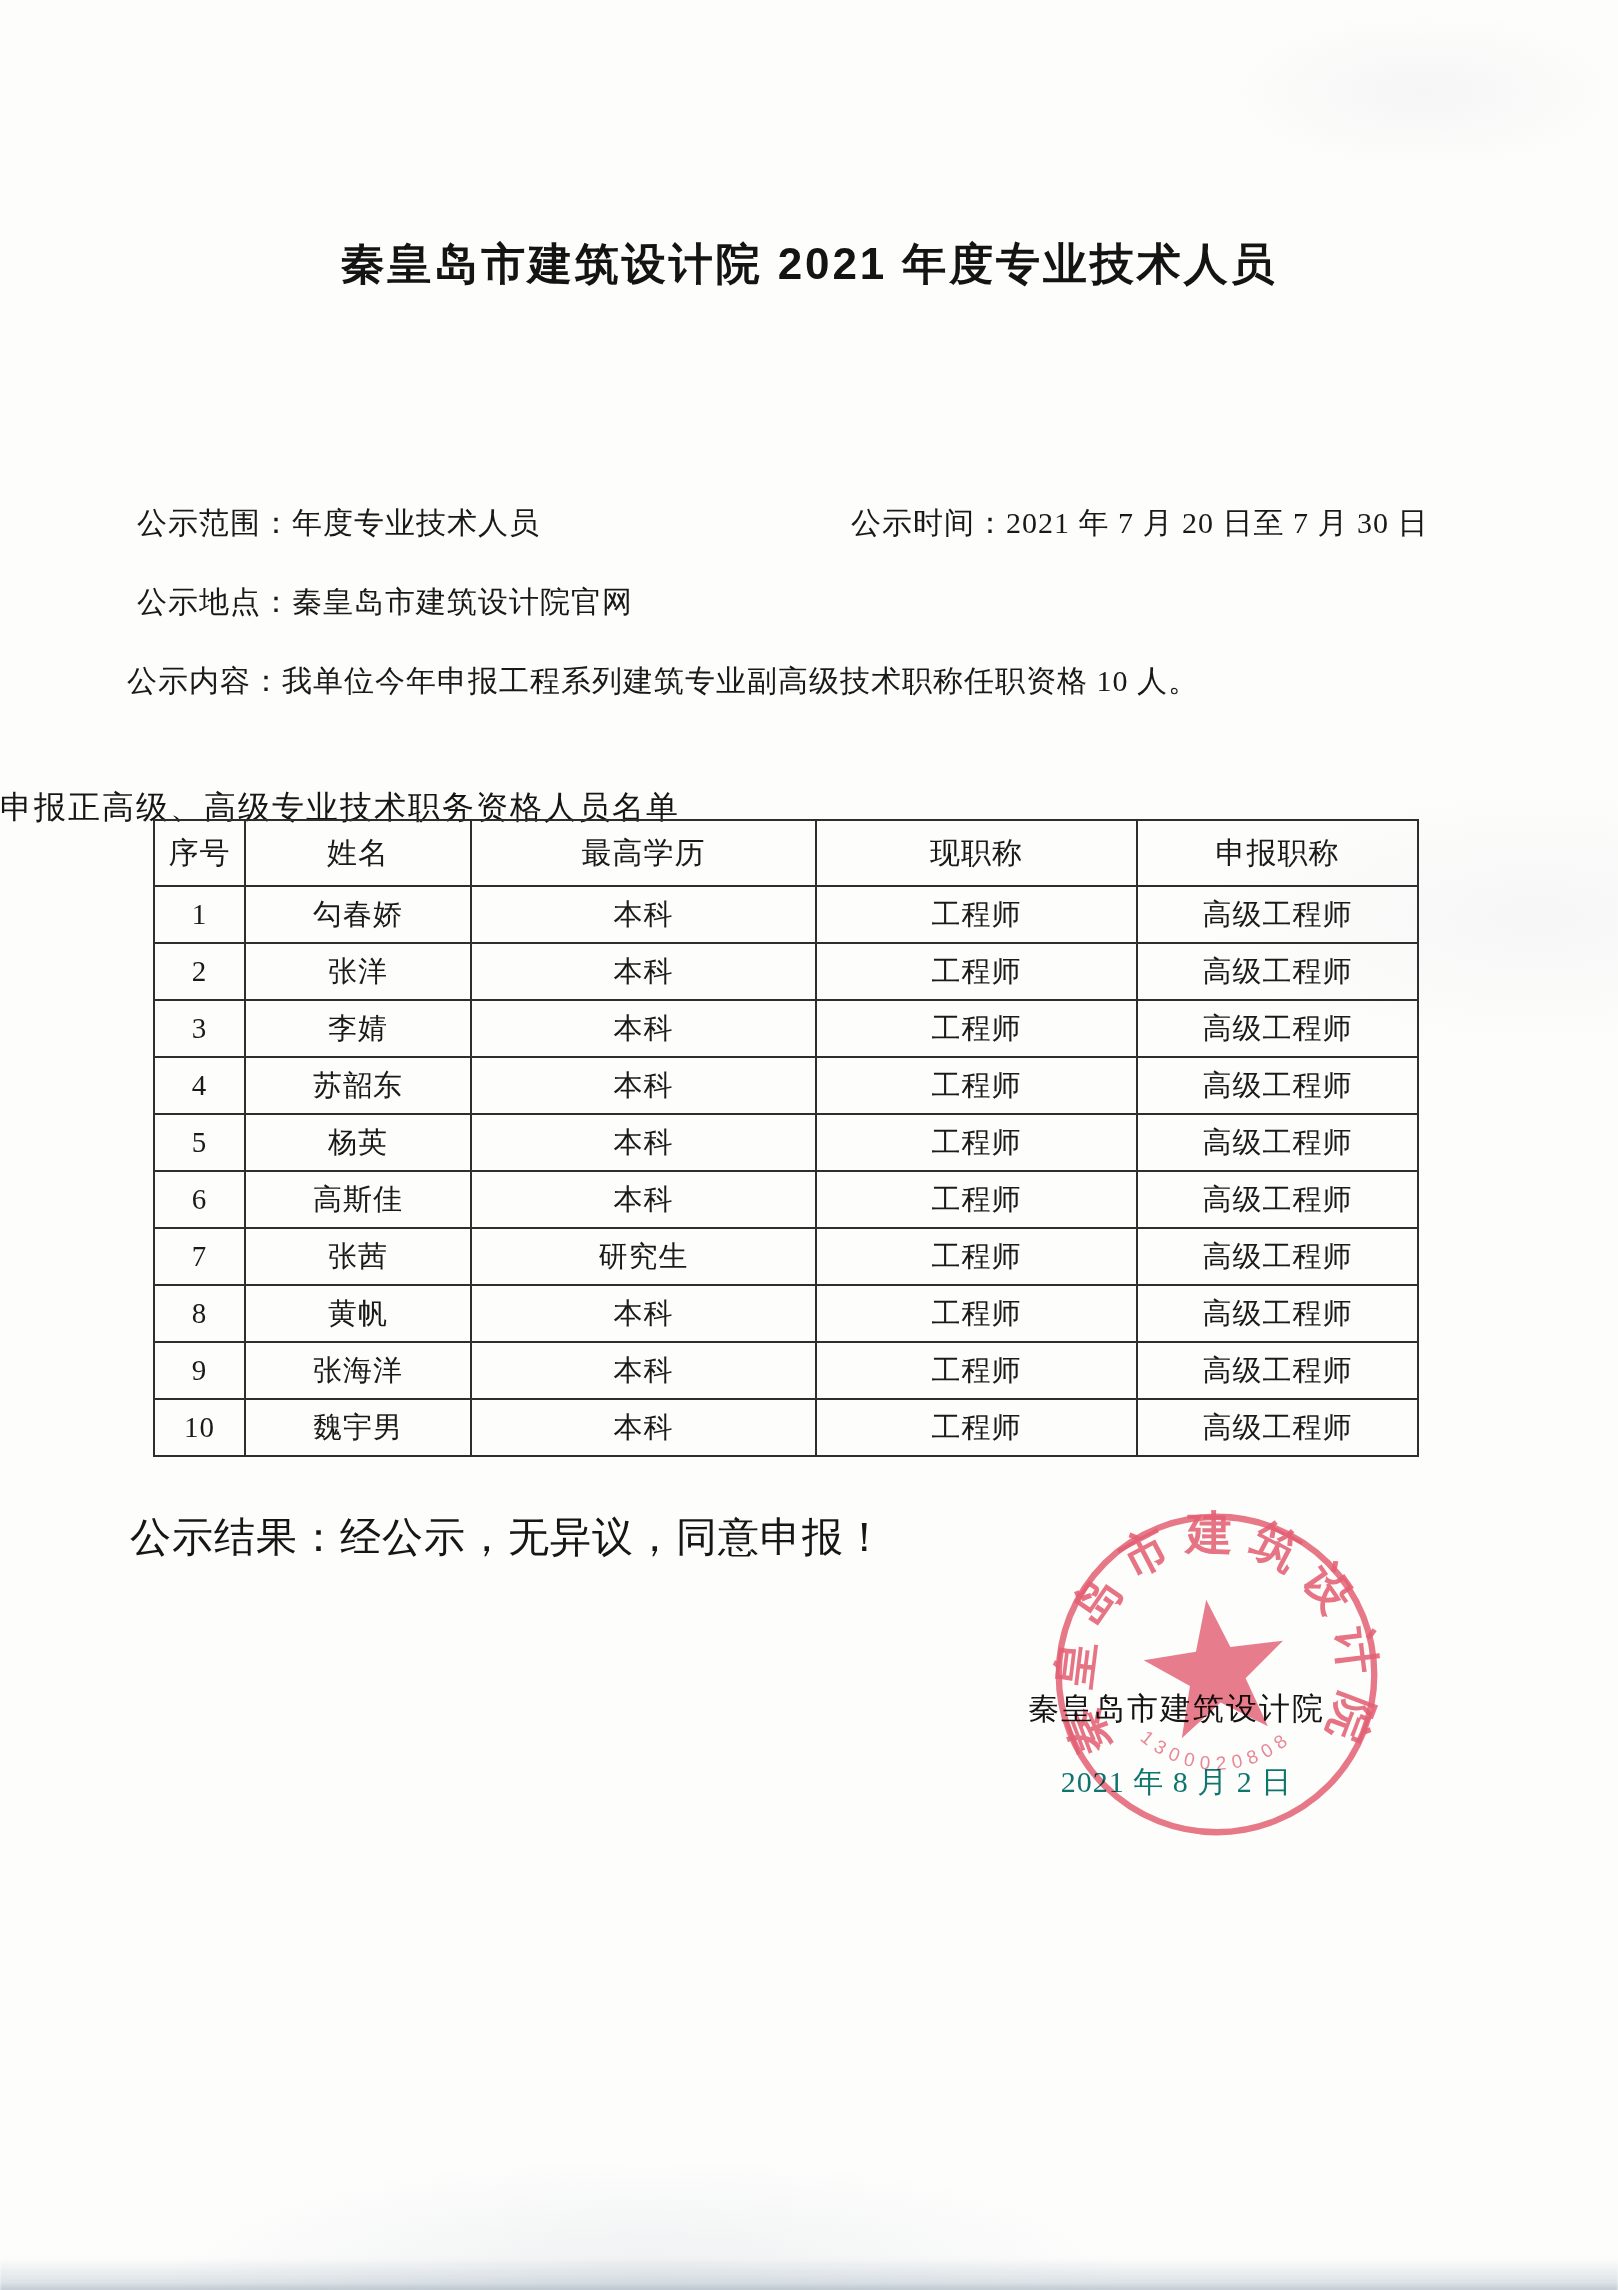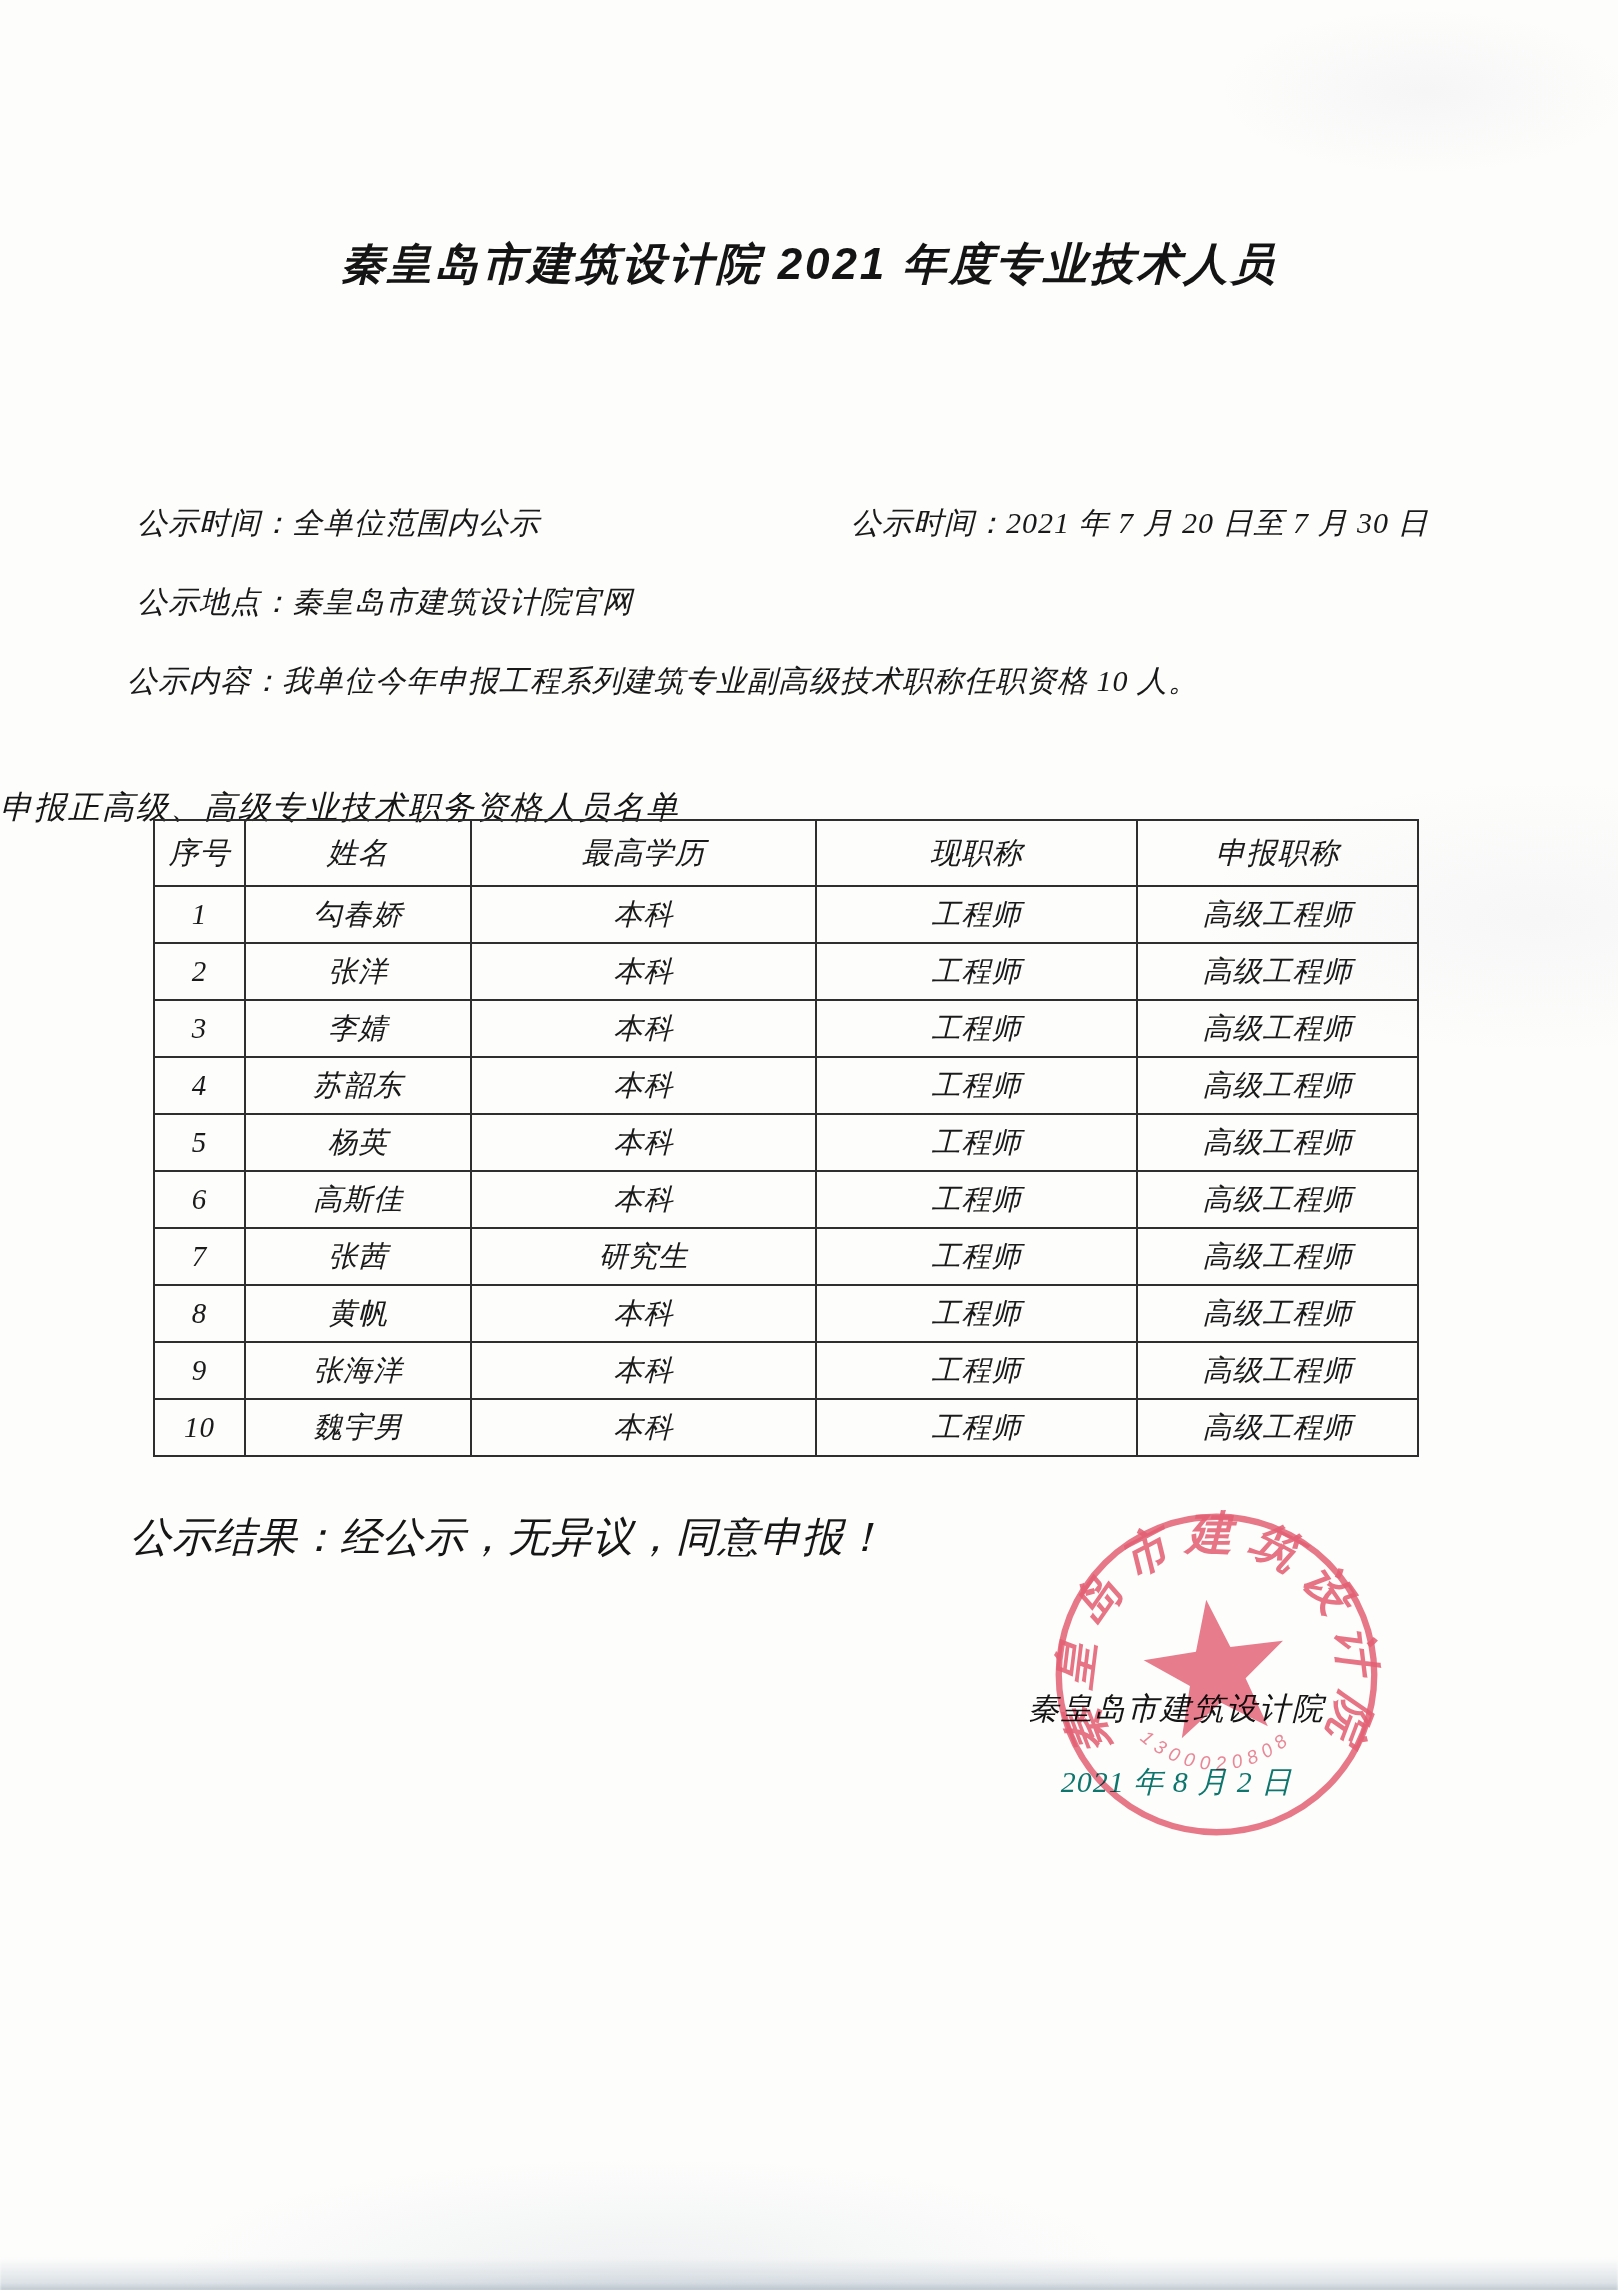--- a/index.html
+++ b/index.html
@@ -5,21 +5,20 @@
   * { margin:0; padding:0; box-sizing:border-box; }
   html,body { background:#e8e8e8; }
   .page {
     position:relative;
     width:1618px; height:2291px;
     margin:0 auto;
     background:#fdfdfc;
     overflow:hidden;
     font-family:"Liberation Serif","DejaVu Serif",serif;
     color:#1c1c1c;
-    font-style:italic;
   }
   
   .page::before{
     content:""; position:absolute; inset:0; pointer-events:none;
     background:
       radial-gradient(ellipse 294px 118px at 88% 4%, rgba(120,130,140,.06), transparent 70%),
       radial-gradient(ellipse 490px 196px at 95% 40%, rgba(120,130,140,.05), transparent 70%),
       radial-gradient(ellipse 686px 157px at 40% 99%, rgba(120,140,160,.10), transparent 70%);
   }
   .scan-bottom{
@@ -75,21 +74,21 @@
     font-family:"Liberation Sans","DejaVu Sans",sans-serif;
     font-size:27px; letter-spacing:9px; }
 </style>
 </head>
 <body>
 
 <div class="page">
 
   <div class="title l1">秦皇岛市建筑设计院 2021 年度专业技术人员</div>
 
-  <div class="info scope">公示时间：全单位范围内公示</div>
+  <div class="info scope">公示范围：年度专业技术人员</div>
   <div class="info time">公示时间：2021 年 7 月 20 日至 7 月 30 日</div>
   <div class="info loc">公示地点：秦皇岛市建筑设计院官网</div>
   <div class="info content">公示内容：我单位今年申报工程系列建筑专业副高级技术职称任职资格 10 人。</div>
 
   <div class="caption">申报正高级、高级专业技术职务资格人员名单</div>
 
   <table class="roster">
     <colgroup>
       <col style="width:91px">
         <col style="width:226px">

